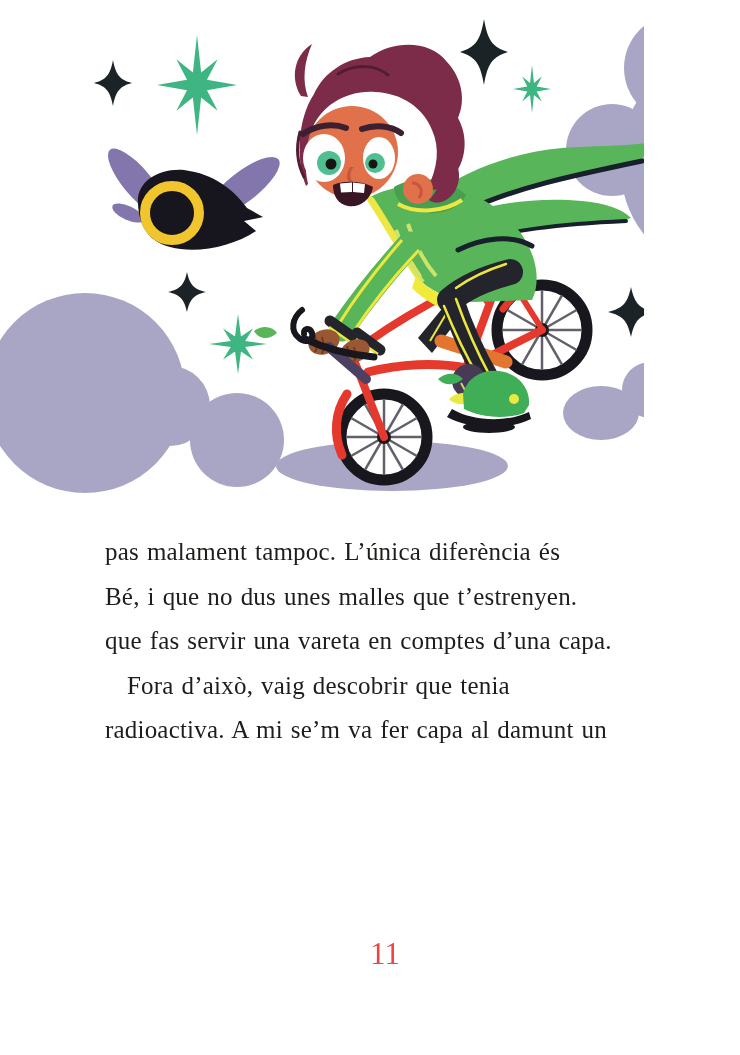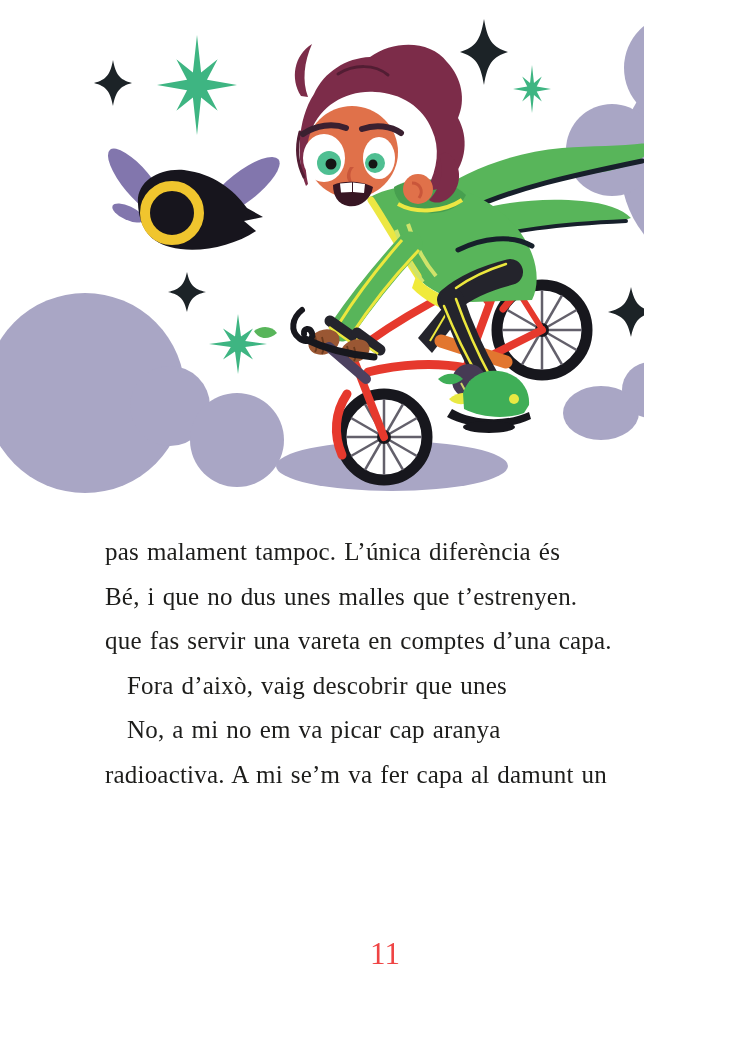--- a/index.html
+++ b/index.html
@@ -253,20 +253,19 @@
         <path fill="#58b55a" d="M254,331 C262,325 272,326 277,333 C269,340 259,340 254,331 Z"></path>
       </g>
 
     </g>
   </svg>
 
   <div class="text-block">
     <p>pas malament tampoc. L’única diferència és</p>
     <p>Bé, i que no dus unes malles que t’estrenyen.</p>
     <p>que fas servir una vareta en comptes d’una capa.</p>
-    <p class="indent">Fora d’això, vaig descobrir que unes</p>
-    <p class="indent">No, a mi no em va picar cap aranya</p>
+    <p class="indent">Fora d’això, vaig descobrir que tenia</p>
     <p>radioactiva. A mi se’m va fer capa al damunt un</p>
   </div>
 
   <div class="page-number">11</div>
 
 </div>
 
 </body></html>

